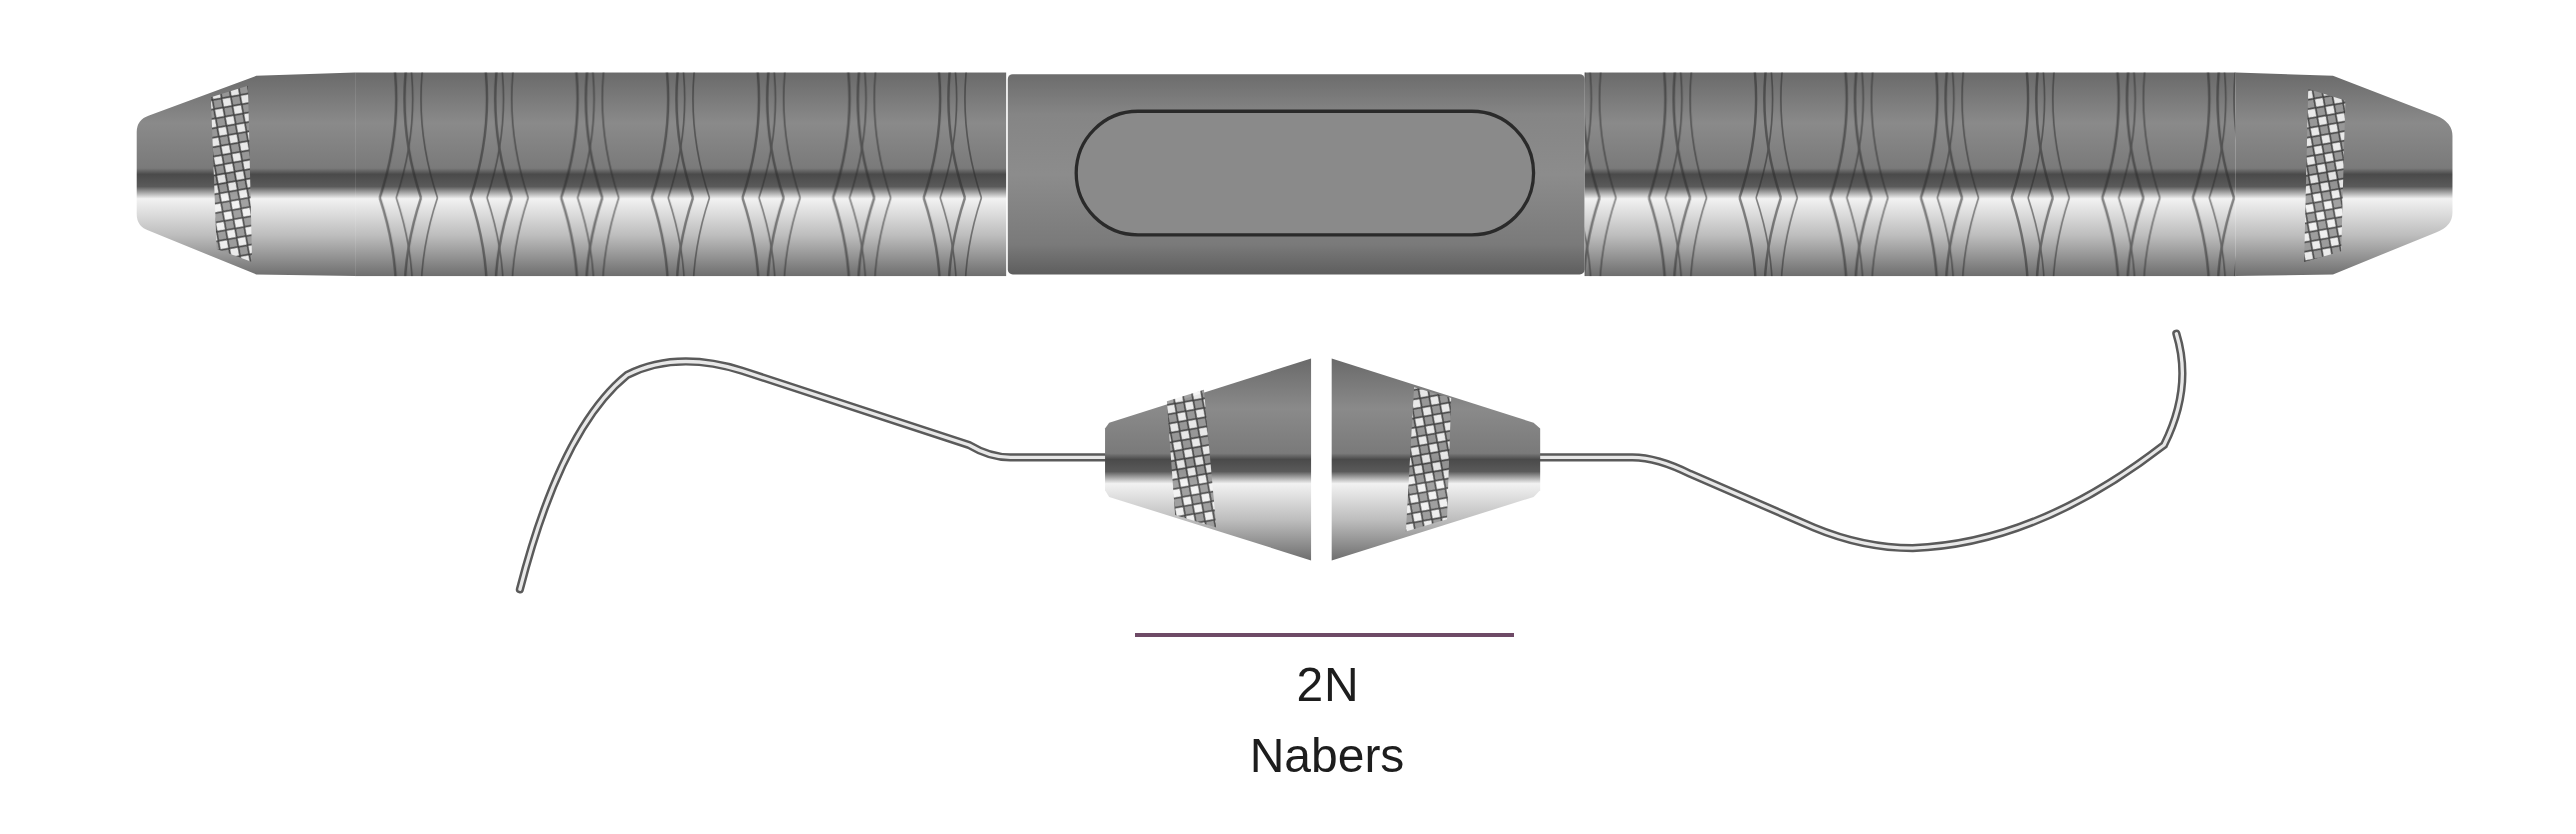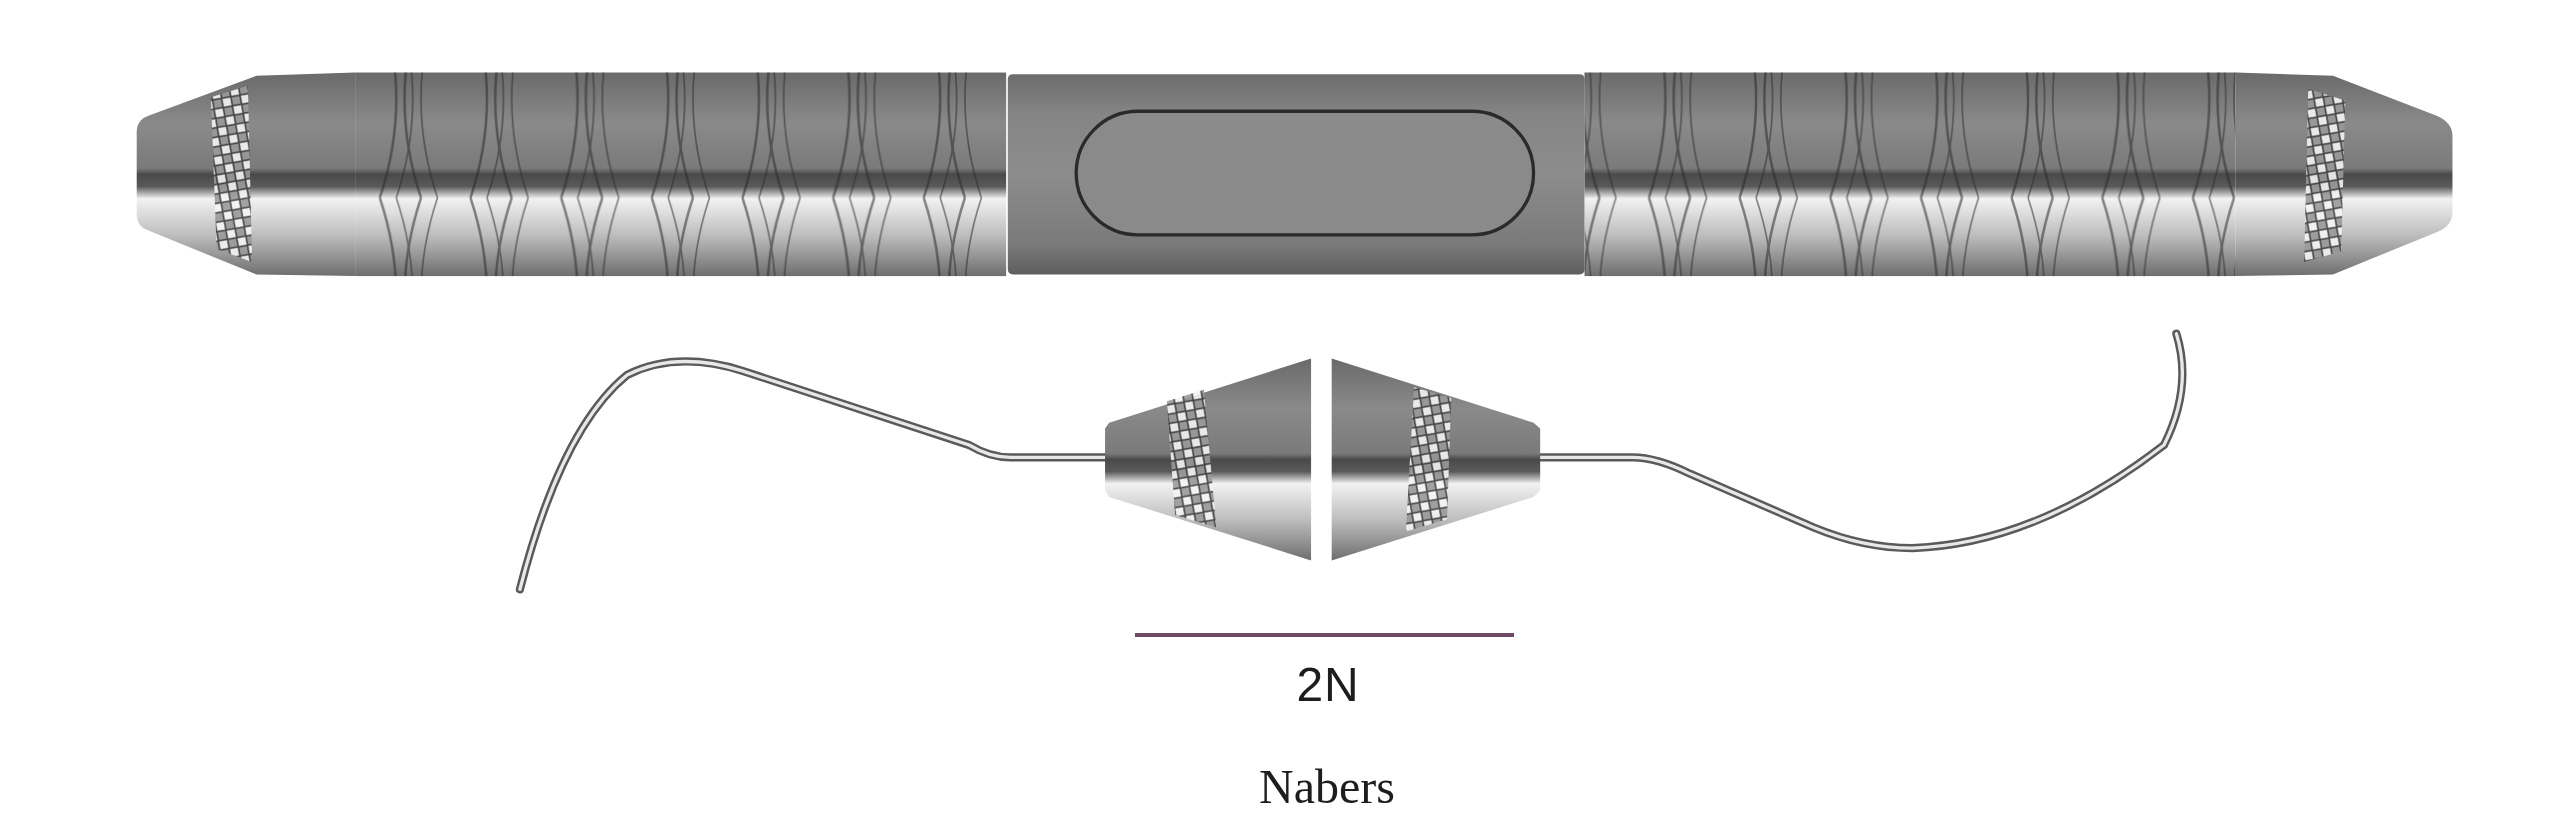--- a/index.html
+++ b/index.html
@@ -1,20 +1,20 @@
 <!DOCTYPE html>
 <html style="font-size:13px"><head>
   <meta charset="utf-8">
   <style>
     html, body { margin: 0; padding: 0; background: #ffffff; }
     body { width: 2576px; height: 834px; position: relative; overflow: hidden; font-family: "Liberation Sans", sans-serif; }
     .stage { position: absolute; left: 0; top: 0; width: 2576px; height: 834px; }
     .divider { position: absolute; left: 1135px; top: 633px; width: 379px; height: 4.1px; }
     .model-code { position: absolute; left: 1163px; top: 660px; width: 330px; text-align: center; font-size: 48px; color: #1d1d1d; line-height: 49px; letter-spacing: 0.8px; }
-    .model-name { position: absolute; left: 1121px; top: 762px; width: 412px; text-align: center; font-size: 48px; color: #1d1d1d; line-height: 49px; font-family: Liberation Serif, serif; }
+    .model-name { position: absolute; left: 1121px; top: 731px; width: 412px; text-align: center; font-size: 48px; color: #1d1d1d; line-height: 49px; }
   </style>
 </head>
 <body>
 
 <div class="stage">
   <svg width="2576" height="834" viewBox="0 0 3124 1012" xmlns="http://www.w3.org/2000/svg">
     <defs>
       <linearGradient id="metal" x1="0" y1="0" x2="0" y2="1">
         <stop offset="0" stop-color="#6a6a6a"></stop>
         <stop offset="0.25" stop-color="#8a8a8a"></stop>

